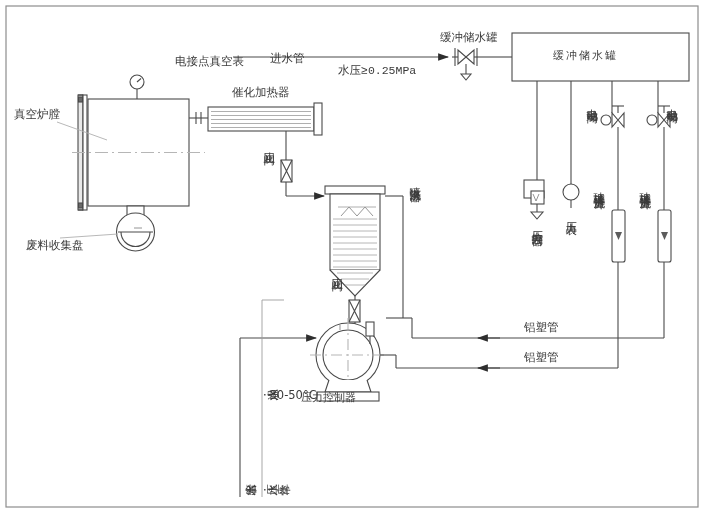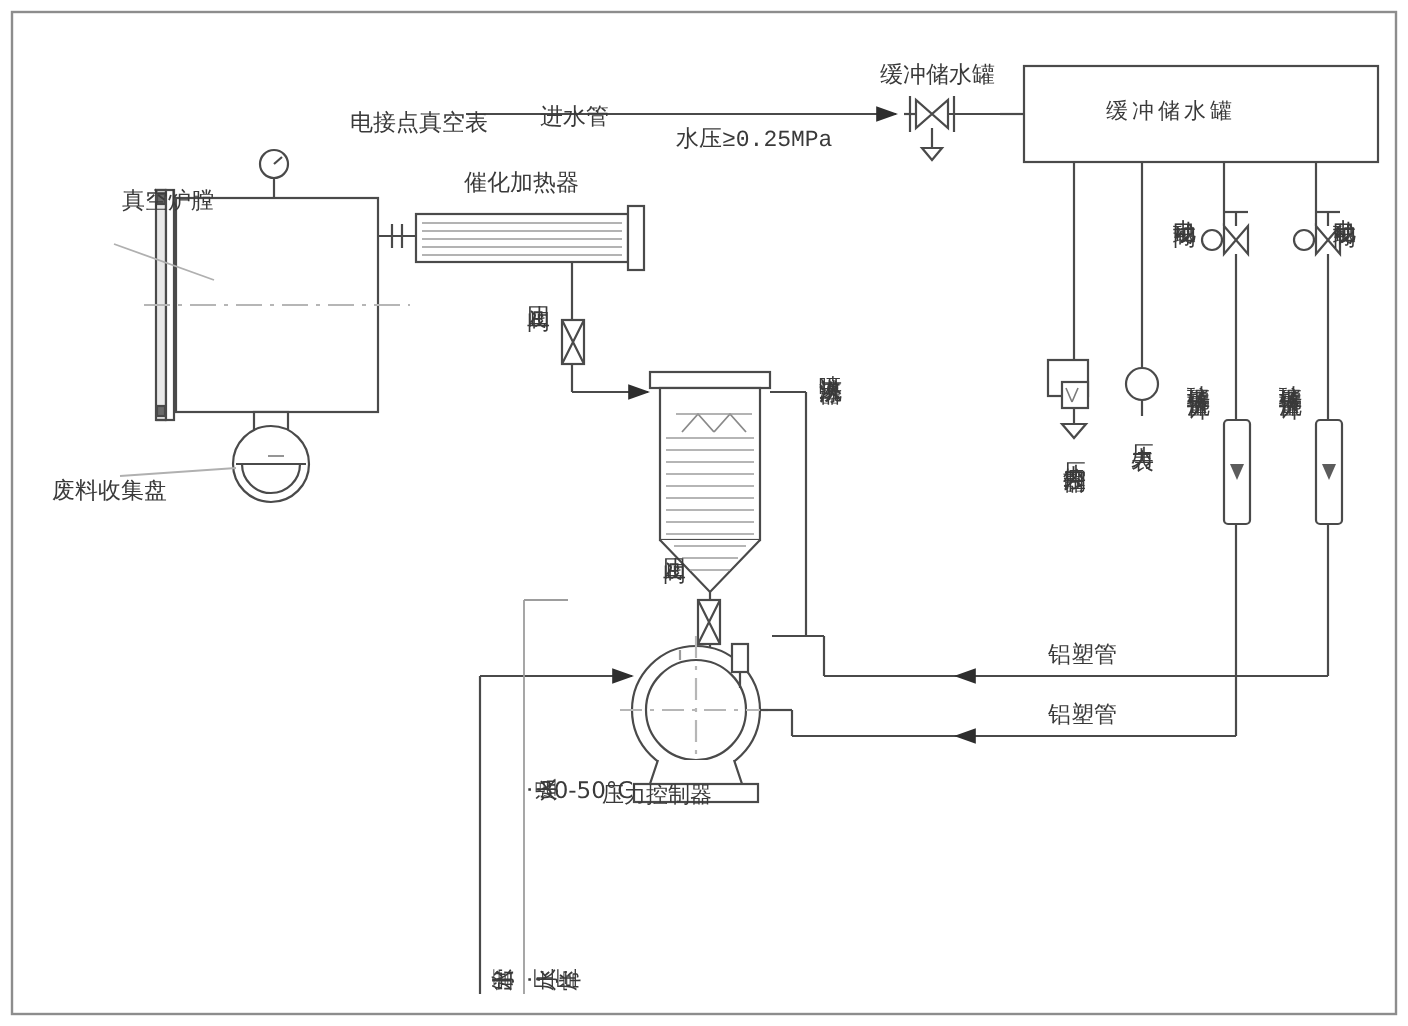--- a/index.html
+++ b/index.html
@@ -181,21 +181,21 @@
       <line x1="500" y1="368" x2="478" y2="368" marker-end="url(#arr)"></line>
       <line x1="396" y1="368" x2="396" y2="355"></line>
       <line x1="396" y1="355" x2="380" y2="355"></line>
 
       <line x1="403" y1="196" x2="403" y2="318" stroke="#4a4a4a"></line>
       <line x1="385" y1="196" x2="403" y2="196"></line>
 
     </g>
   </svg>
 
-  <div class="lbl" style="left:14px;top:94px;margin-left:47px;">真空炉膛</div>
+  <div class="lbl" style="left:14px;top:108px;">真空炉膛</div>
   <div class="lbl" style="left:131px;top:55px;padding-left:44px;">电接点真空表</div>
   <div class="lbl" style="left:26px;top:239px;">废料收集盘</div>
   <div class="lbl" style="left:232px;top:86px;font-family:Liberation Mono, monospace;">催化加热器</div>
 
   <div class="lbl" style="left:234px;top:52px;margin-left:36px;">进水管</div>
   <div class="lbl" style="left:338px;top:64px;font-family:Liberation Mono, monospace;">水压≥0.25MPa</div>
   <div class="lbl" style="left:440px;top:31px;">缓冲储水罐</div>
   <div class="lbl big" style="left:553px;top:50px;letter-spacing:2px;">缓冲储水罐</div>
 
   <div class="lbl vert" style="left:262px;top:143px;">止回阀</div>

